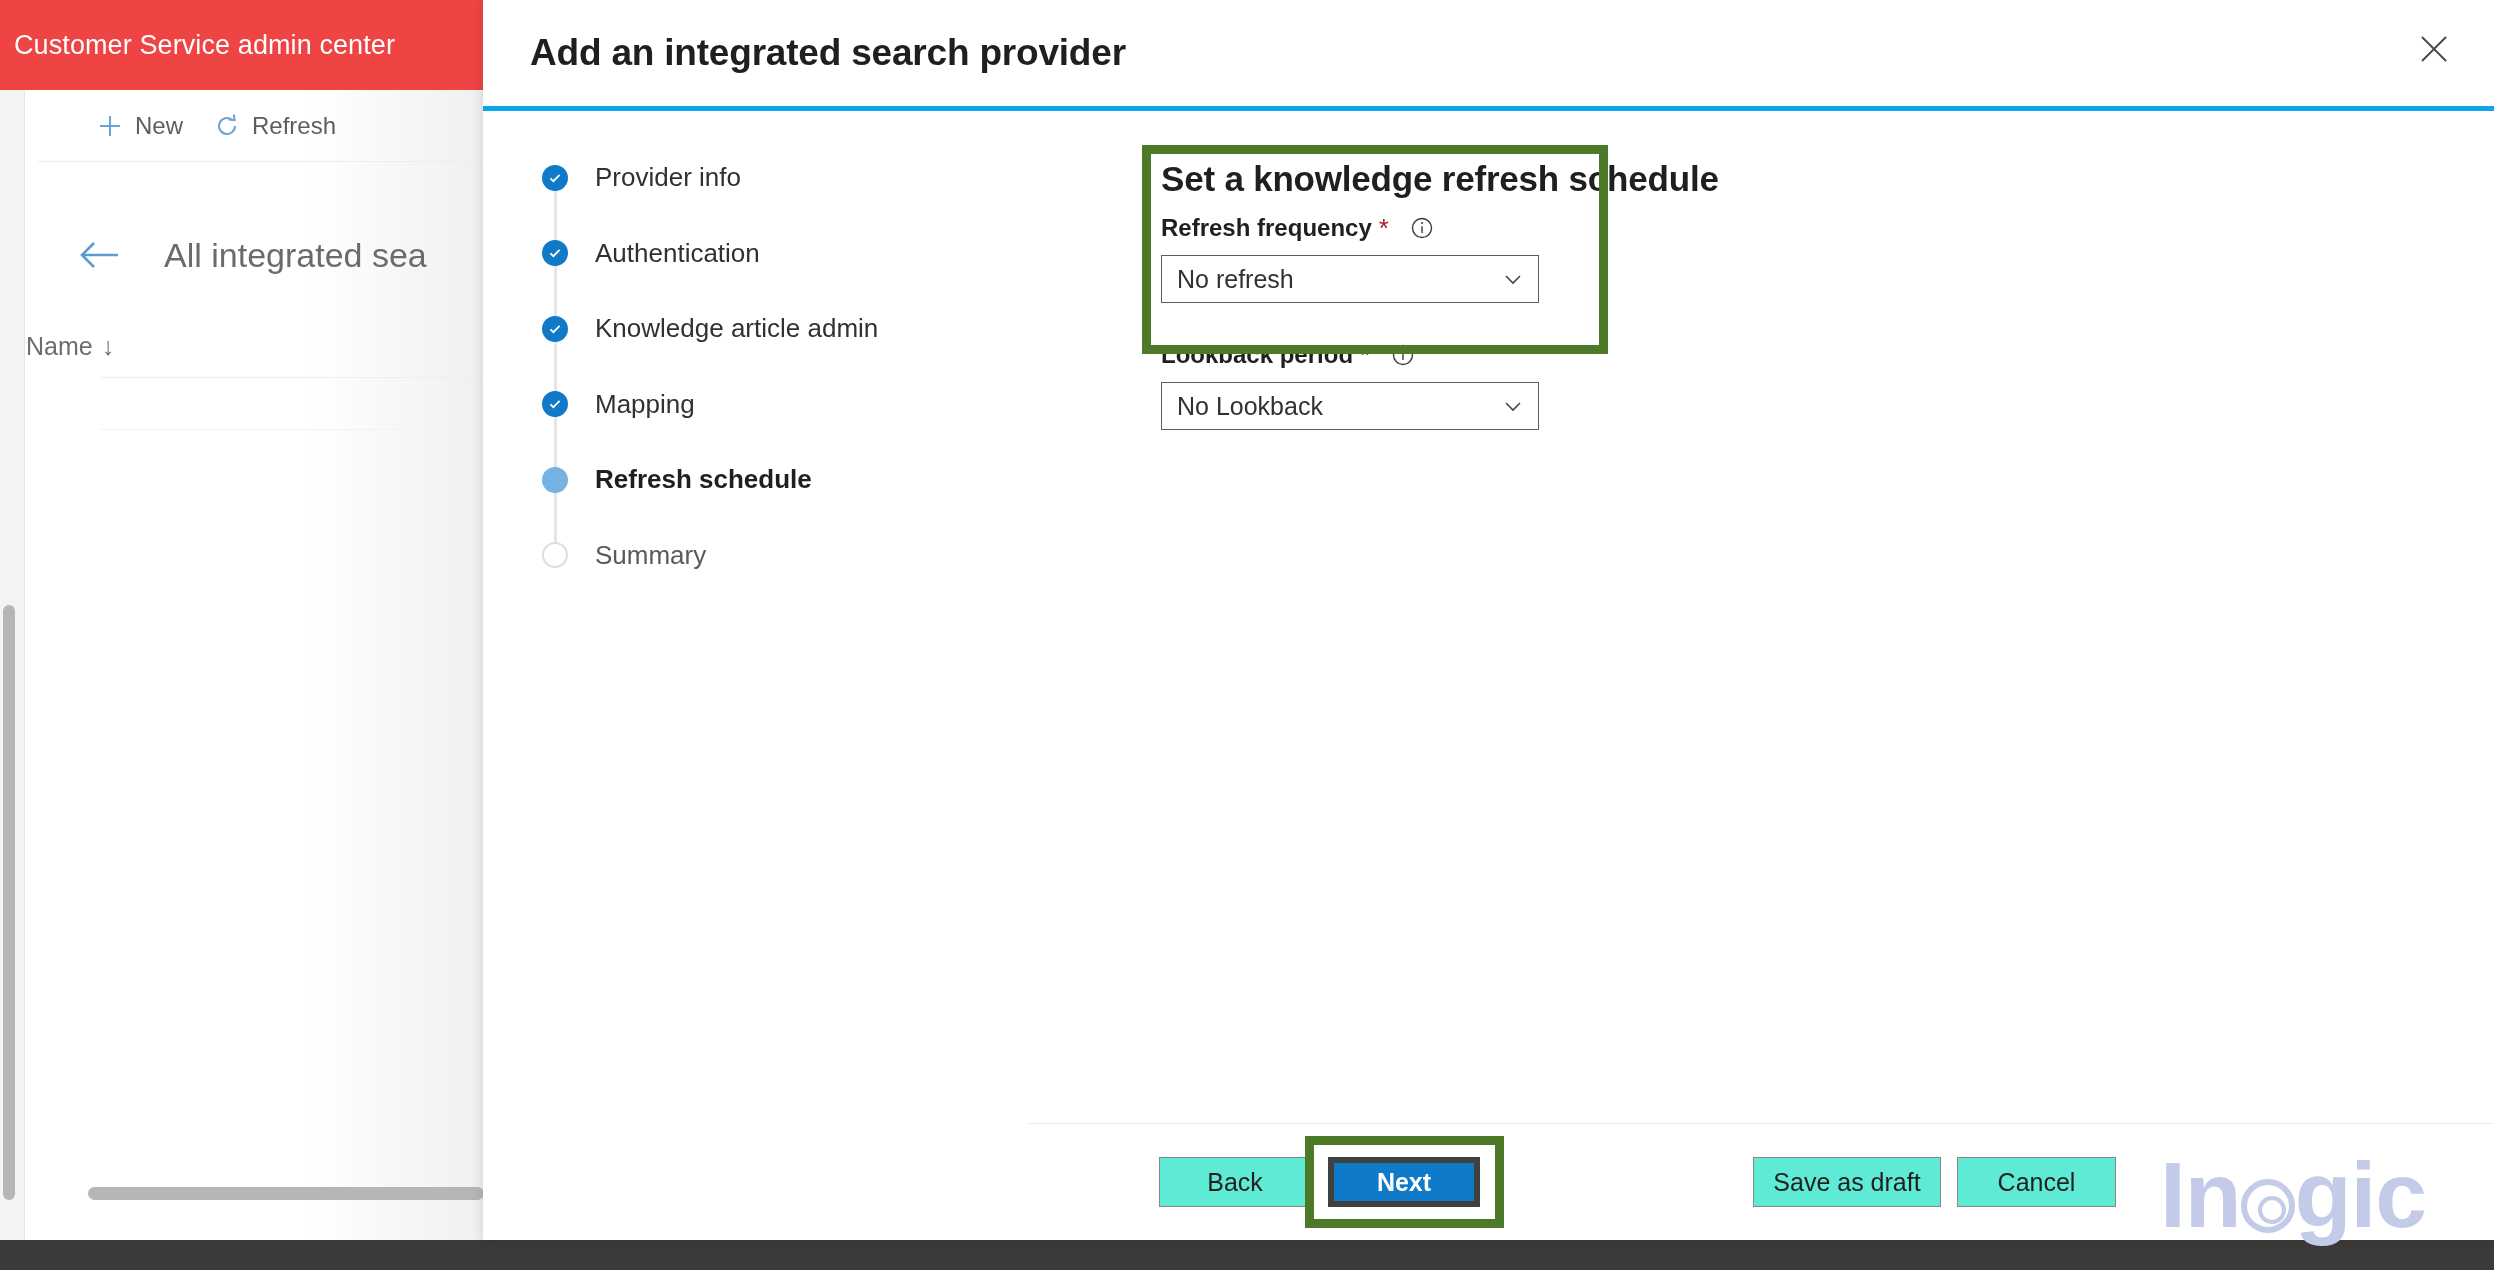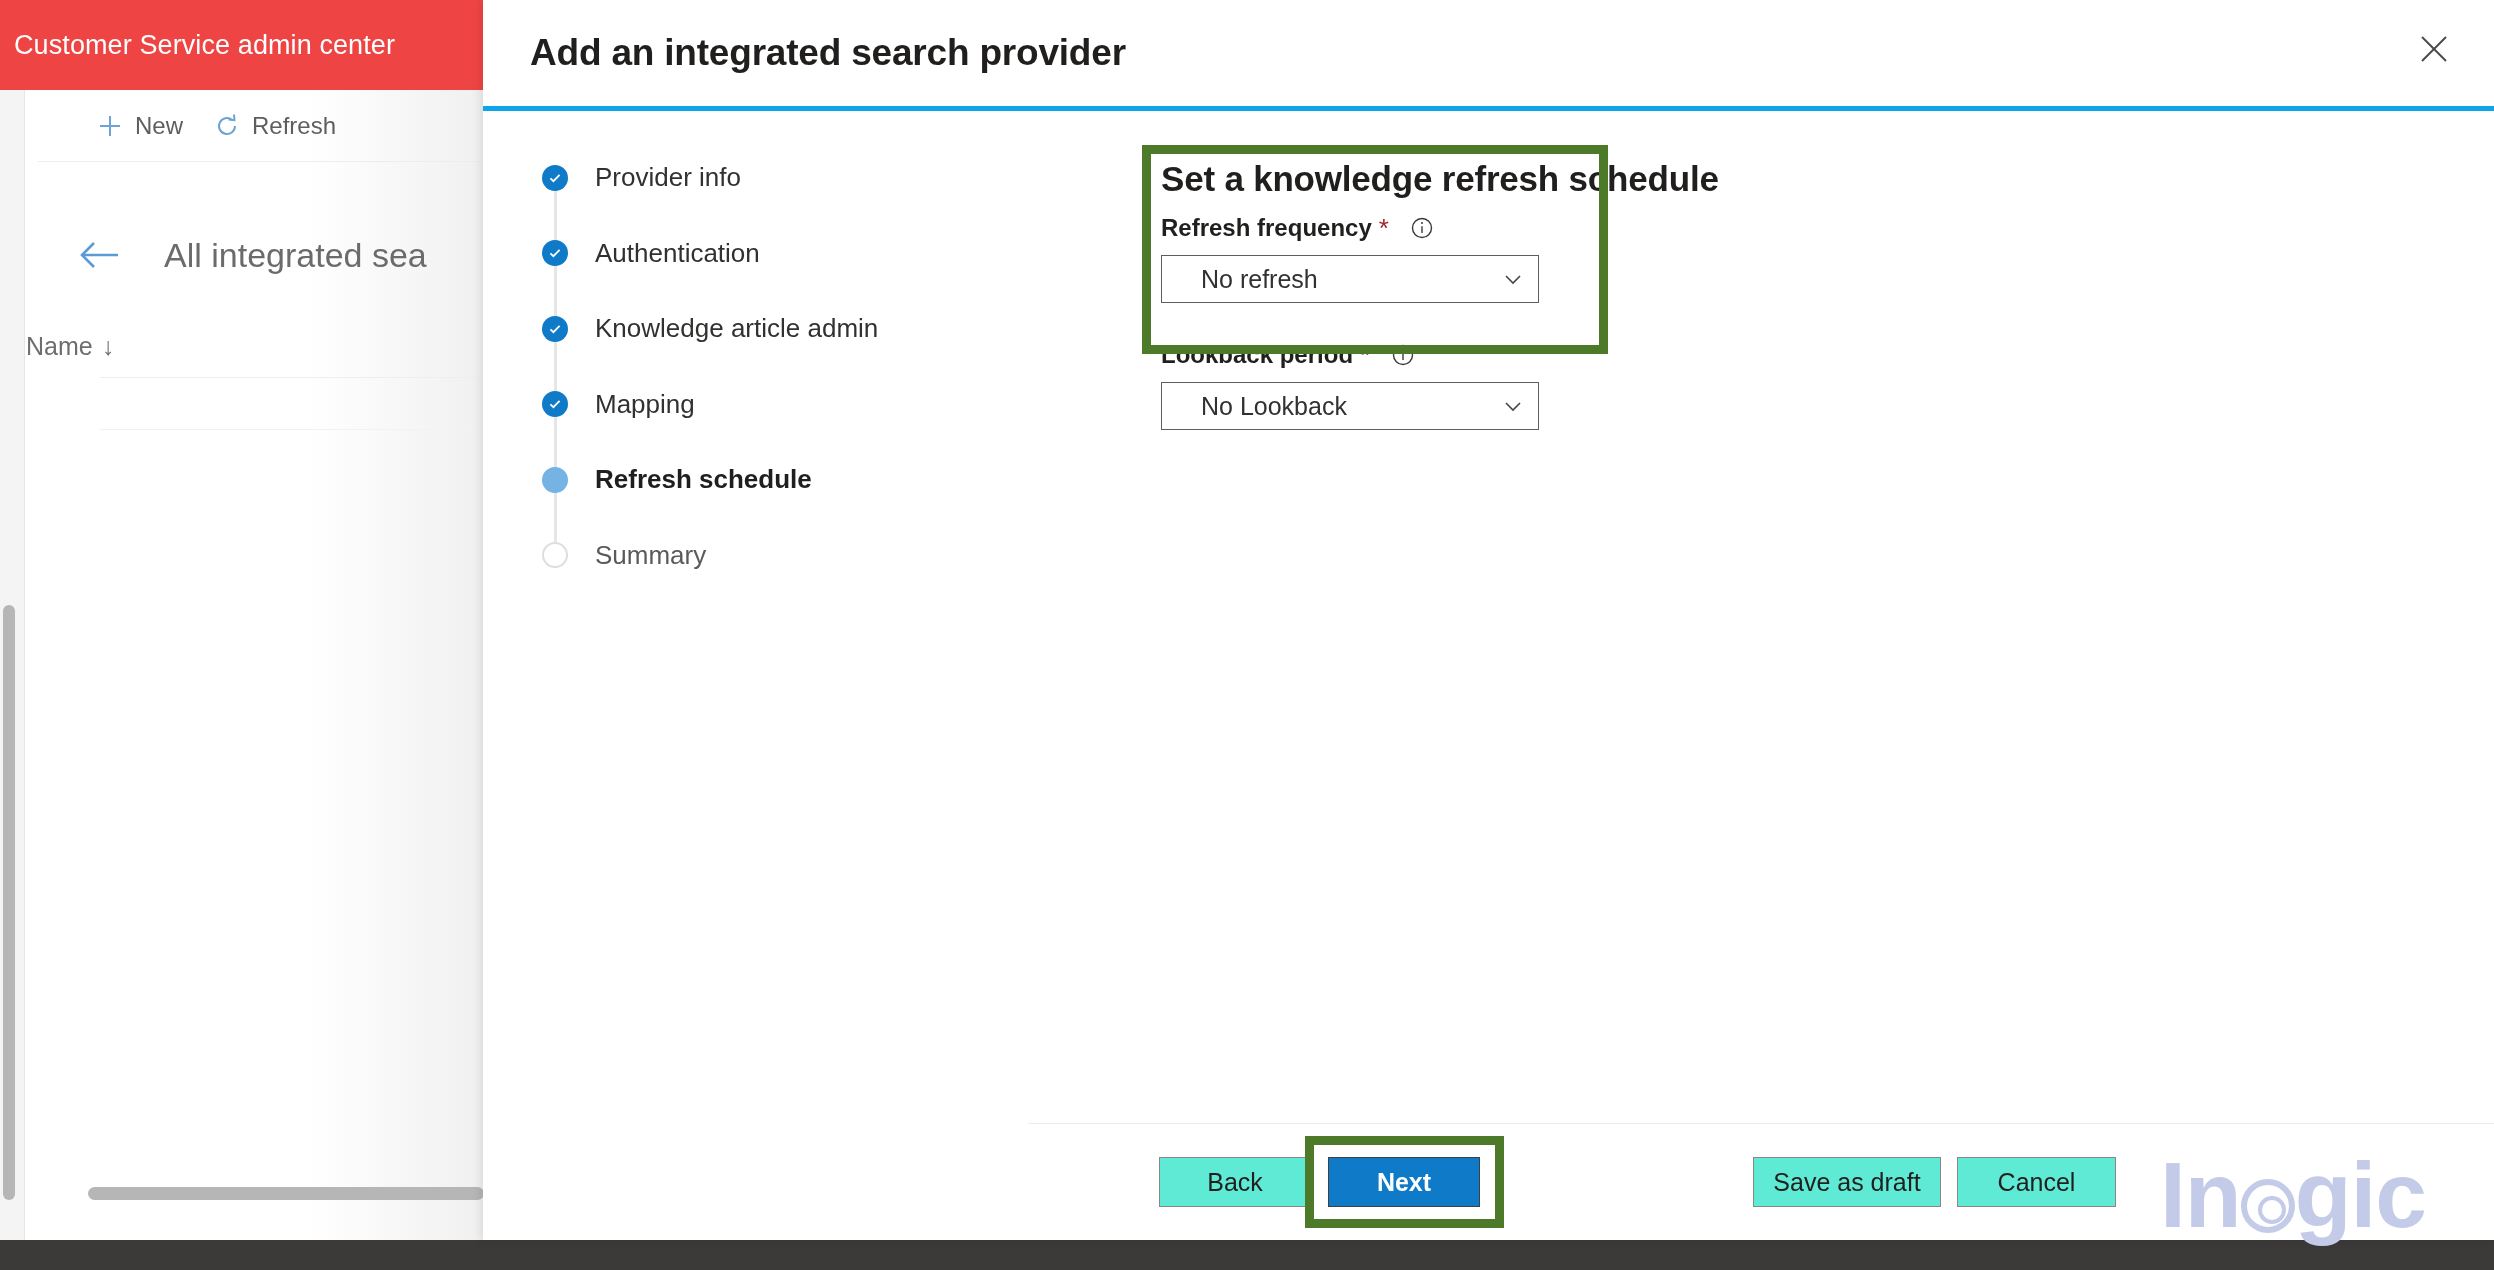--- a/index.html
+++ b/index.html
@@ -312,21 +312,20 @@
     display: flex;
     align-items: center;
     padding: 0 12px 0 15px;
     cursor: pointer;
   }
   .field-select .value {
     font-size: 25px;
     color: #323130;
     flex: 1;
     white-space: nowrap;
-    margin-left: 24px;
   }
   .field-select .chev {
     width: 26px; height: 26px;
     display: inline-flex;
     align-items: center;
     justify-content: center;
     color: #46464a;
   }
 
   
@@ -373,21 +372,21 @@
     justify-content: center;
     font-size: 25px;
     cursor: pointer;
     white-space: nowrap;
     background: #5eead4;
     border: 1px solid #8a8886;
     color: #201f1e;
   }
   .btn.primary {
     background: #0f7ac8;
-    border: 1px solid #404040;
+    border: 6px solid #404040;
     color: #ffffff;
     font-weight: 600;
   }
   #btn-back  { left: 131px; top: 33px; width: 152px; }
   #btn-next  { left: 300px; top: 33px; width: 152px; }
   #btn-draft { left: 725px; top: 33px; width: 188px; }
   #btn-cancel{ left: 929px; top: 33px; width: 159px; }
 
   #next-highlight {
     position: absolute;

